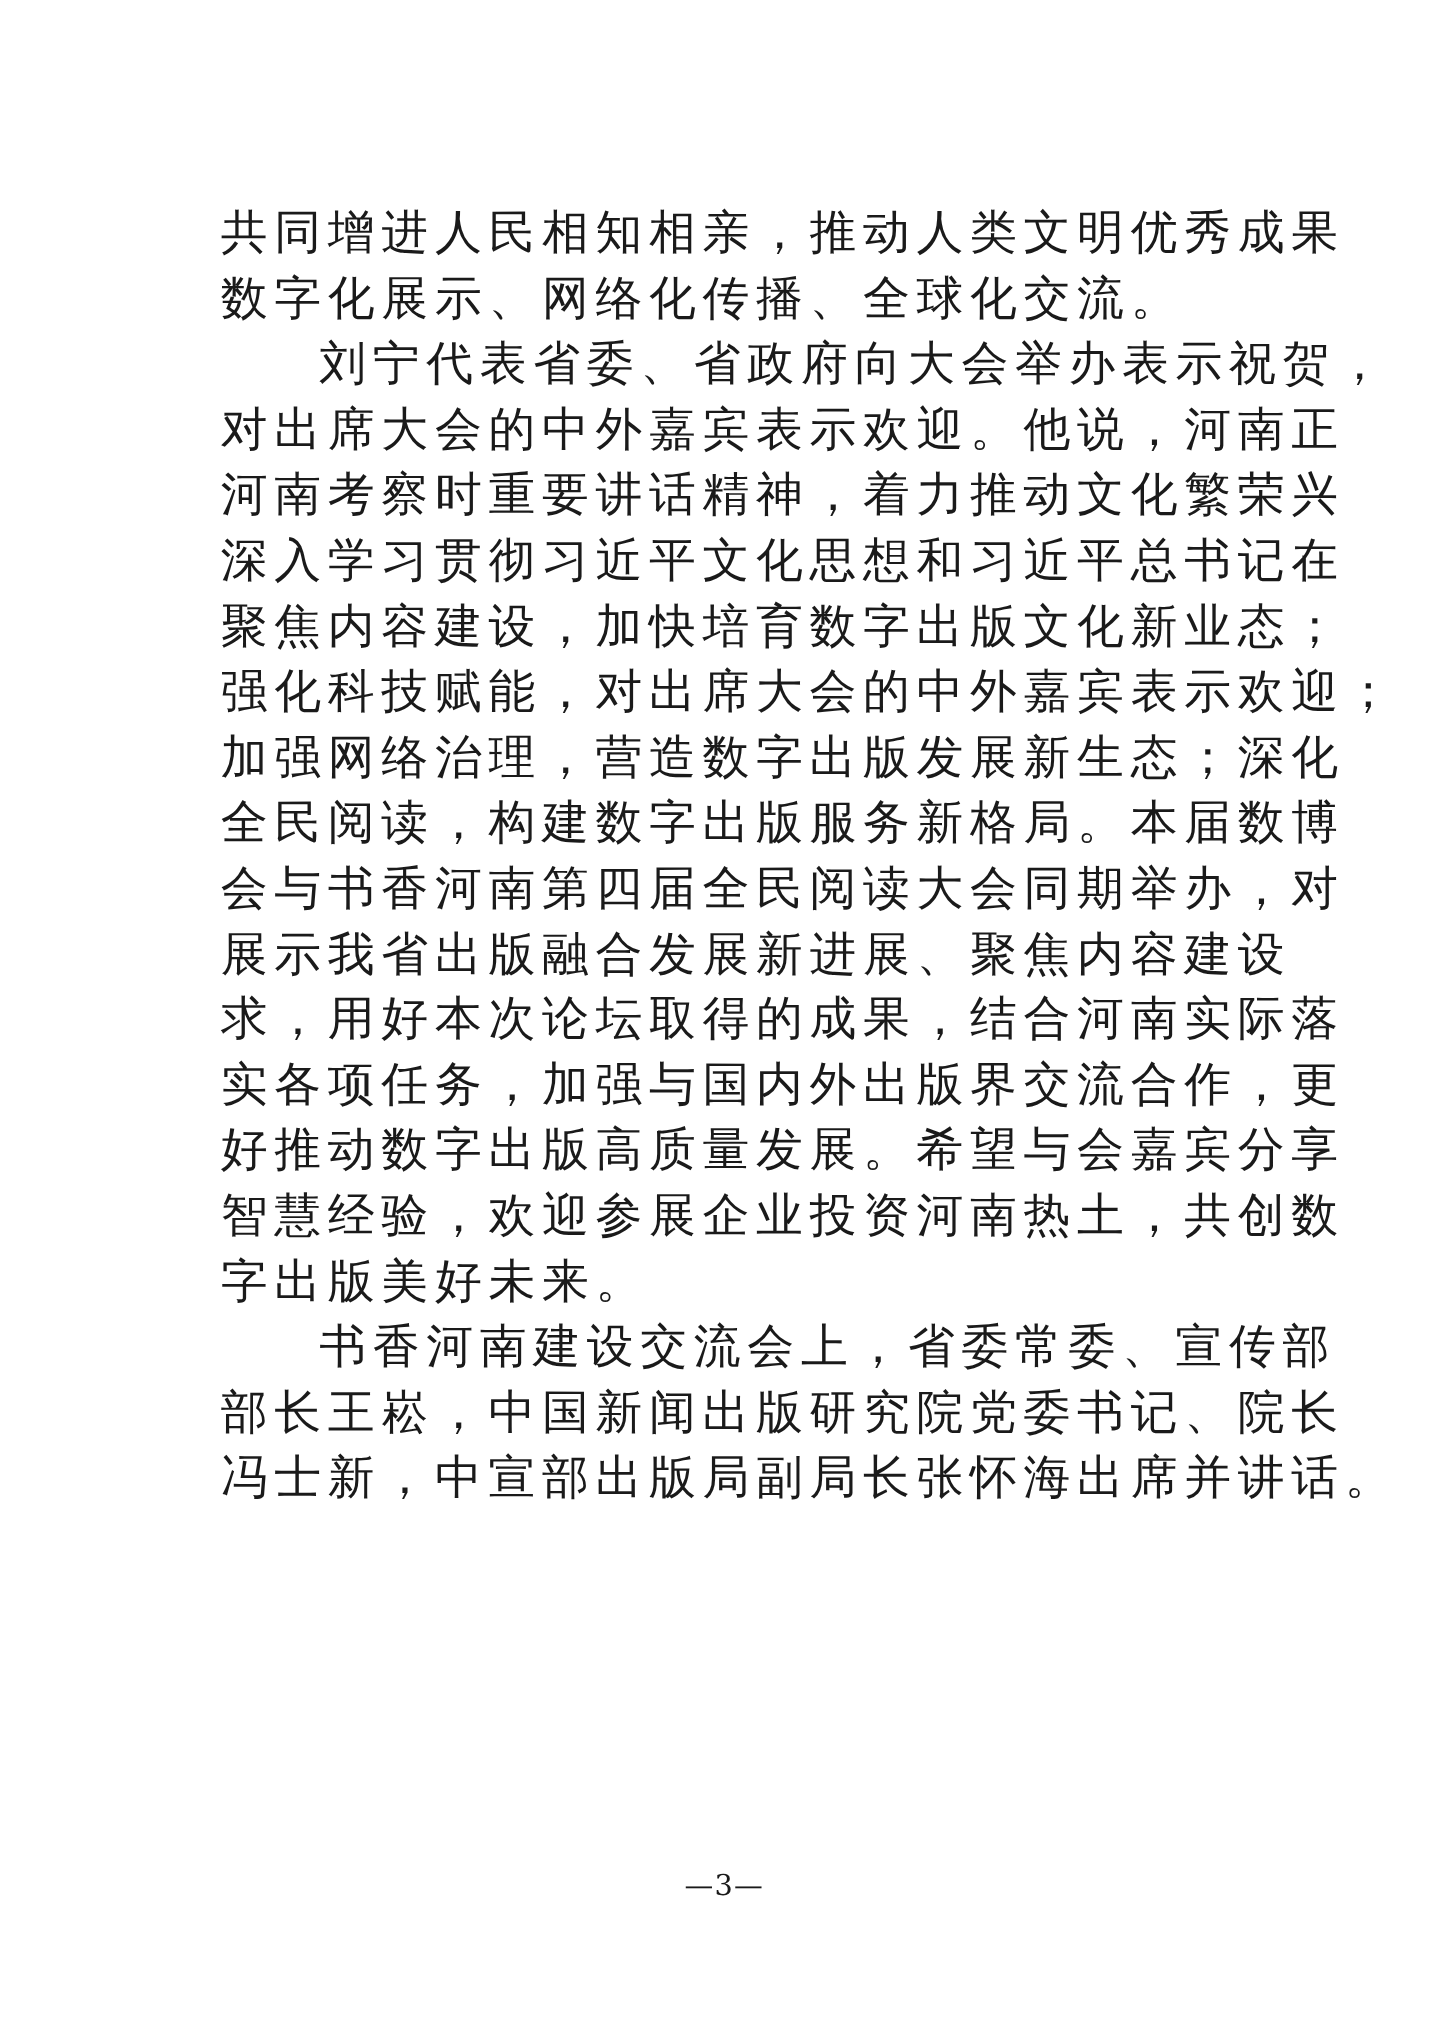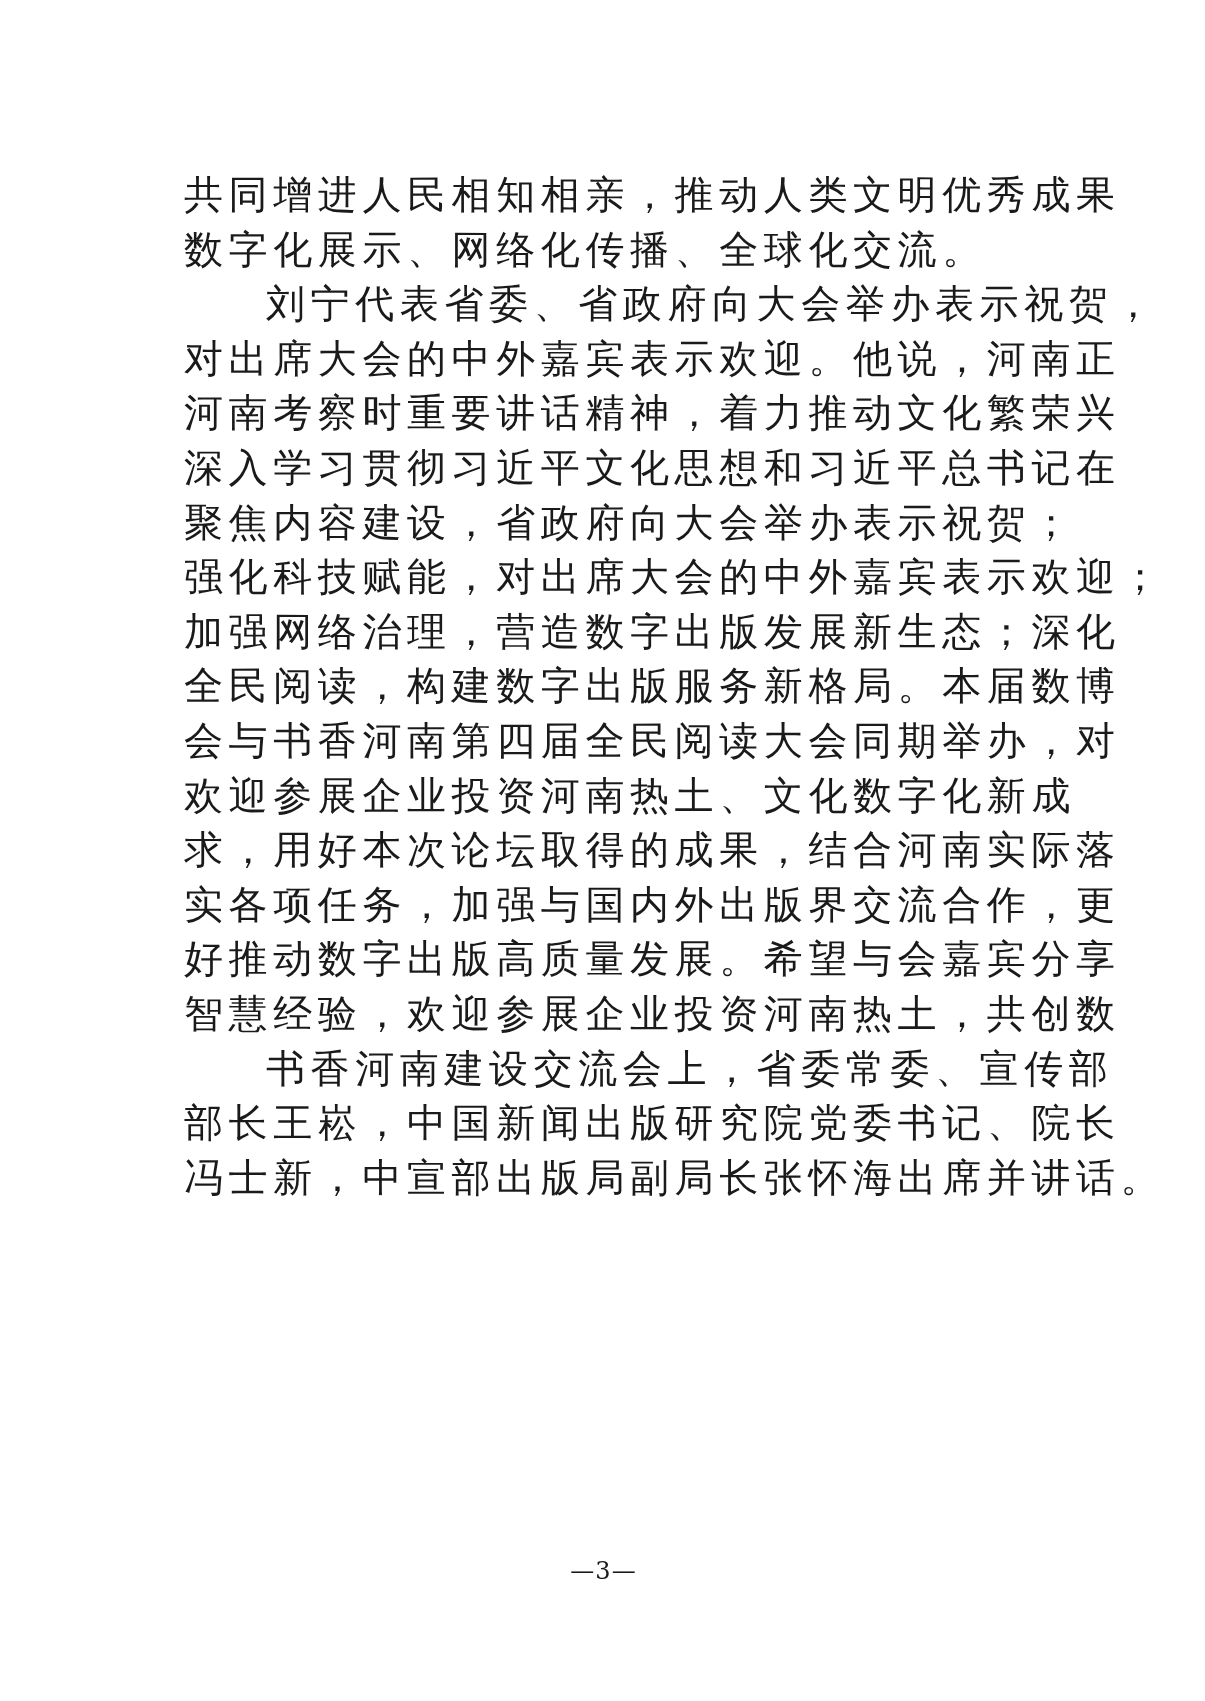--- a/index.html
+++ b/index.html
@@ -60,30 +60,31 @@
     <div class="paragraph">
       <div class="line">共同增进人民相知相亲，推动人类文明优秀成果</div>
       <div class="line">数字化展示、网络化传播、全球化交流。</div>
     </div>
 
     <div class="paragraph">
       <div class="line indent">刘宁代表省委、省政府向大会举办表示祝贺，</div>
       <div class="line">对出席大会的中外嘉宾表示欢迎。他说，河南正</div>
       <div class="line">河南考察时重要讲话精神，着力推动文化繁荣兴</div>
       <div class="line">深入学习贯彻习近平文化思想和习近平总书记在</div>
-      <div class="line">聚焦内容建设，省政府向大会举办表示祝贺；</div>
+      <div class="line">聚焦内容建设，加快培育数字出版文化新业态；</div>
       <div class="line">强化科技赋能，对出席大会的中外嘉宾表示欢迎；</div>
       <div class="line">加强网络治理，营造数字出版发展新生态；深化</div>
       <div class="line">全民阅读，构建数字出版服务新格局。本届数博</div>
       <div class="line">会与书香河南第四届全民阅读大会同期举办，对</div>
-      <div class="line">欢迎参展企业投资河南热土、文化数字化新成</div>
+      <div class="line">展示我省出版融合发展新进展、聚焦内容建设</div>
       <div class="line">求，用好本次论坛取得的成果，结合河南实际落</div>
       <div class="line">实各项任务，加强与国内外出版界交流合作，更</div>
       <div class="line">好推动数字出版高质量发展。希望与会嘉宾分享</div>
       <div class="line">智慧经验，欢迎参展企业投资河南热土，共创数</div>
+      <div class="line">字出版美好未来。</div>
     </div>
 
     <div class="paragraph">
       <div class="line indent">书香河南建设交流会上，省委常委、宣传部</div>
       <div class="line">部长王崧，中国新闻出版研究院党委书记、院长</div>
       <div class="line">冯士新，中宣部出版局副局长张怀海出席并讲话。</div>
     </div>
 
   </div>
 

